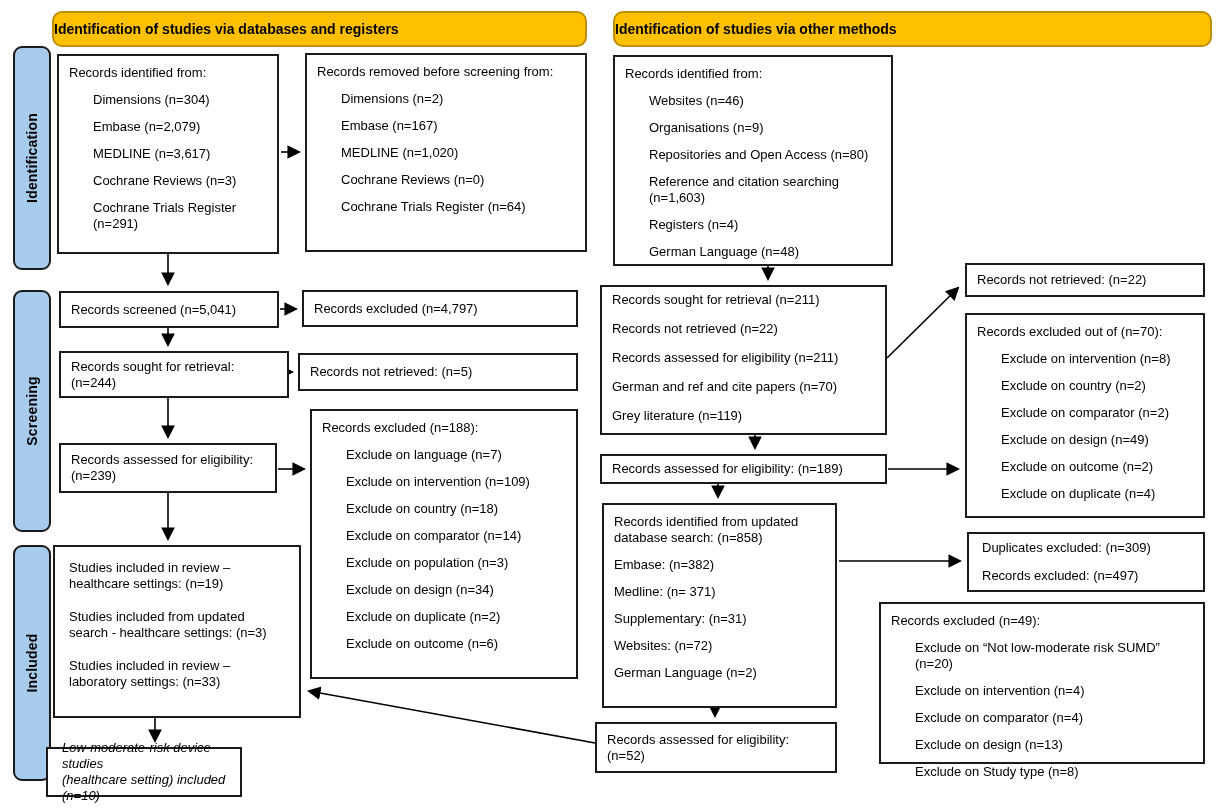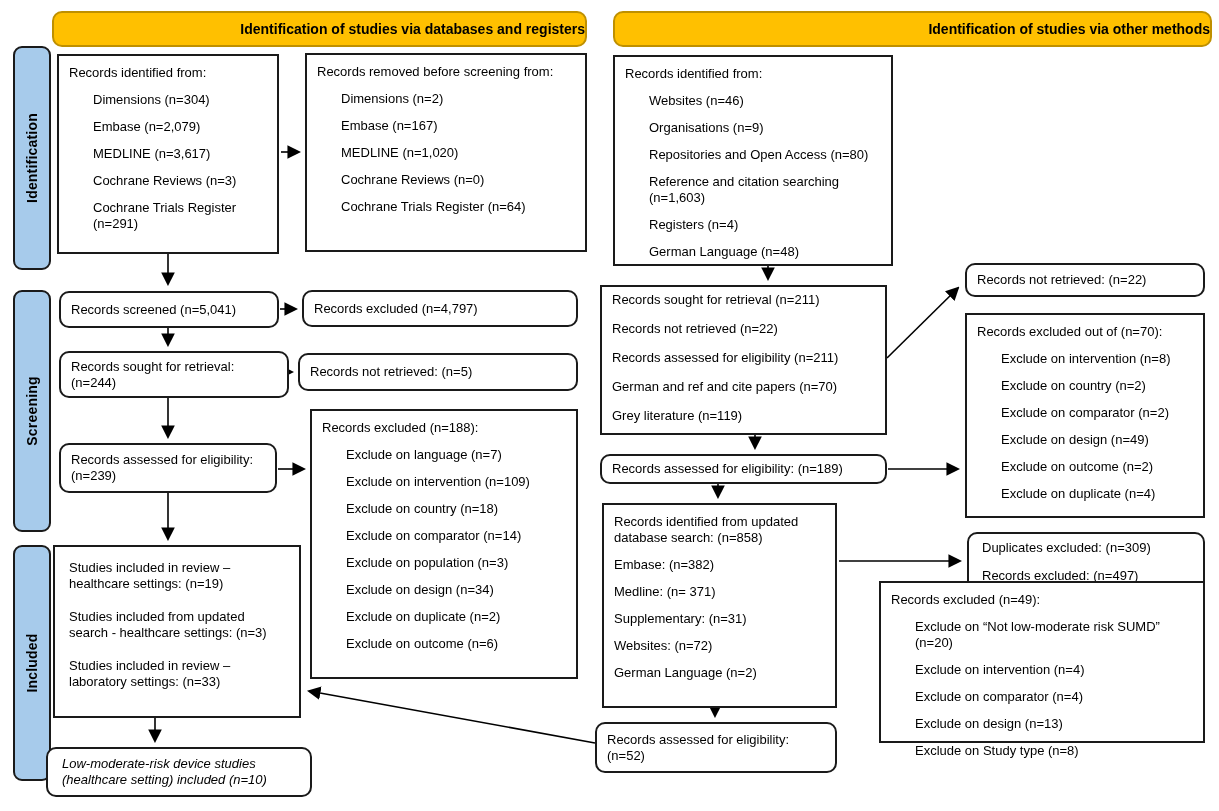--- a/index.html
+++ b/index.html
@@ -19,21 +19,21 @@
     font-family:"Liberation Sans","DejaVu Sans",sans-serif;
     color:var(--text);
     overflow:hidden;
   }
   .arrows{position:absolute;left:0;top:0;z-index:1;}
   .banner{
     position:absolute;z-index:2;
     background:var(--banner-fill);
     border:2px solid var(--banner-border);
     border-radius:10px;
-    display:flex;align-items:center;justify-content:flex-end;
+    display:flex;align-items:center;justify-content:flex-start;
     font-weight:bold;font-size:14px;
   }
   .stage{
     position:absolute;z-index:2;
     background:var(--stage-fill);
     border:2px solid var(--stage-border);
     border-radius:9px;
     display:flex;align-items:center;justify-content:center;
   }
   .stage span{
@@ -48,21 +48,21 @@
     border:2px solid var(--box-border);
     box-sizing:border-box;
     font-size:13px;line-height:16px;
     padding:9px 10px;
   }
   .box .title{margin:0;}
   .box .item{margin:11px 0 0 24px;}
   .box .para{margin:0 0 17px 0;}
   .box .line{margin:0 0 13px 0;}
   .box .line:last-child{margin-bottom:0;}
-  .vcenter{display:flex;flex-direction:column;justify-content:center;border-radius:10px;}
+  .vcenter{display:flex;flex-direction:column;justify-content:center;}
   .italic{font-style:italic;}
   .pad-top{padding-top:13px;}
 </style>
 </head>
 <body>
 
 <div class="canvas">
 
   <svg class="arrows" width="1219" height="811">
     <defs>
@@ -157,21 +157,21 @@
     <div class="item">Exclude on duplicate (n=2)</div>
     <div class="item">Exclude on outcome (n=6)</div>
   </div>
 
   <div class="box pad-top" style="left:53px;top:545px;width:248px;height:173px;padding-left:14px;padding-right:12px">
     <div class="para">Studies included in review – healthcare settings: (n=19)</div>
     <div class="para">Studies included from updated search - healthcare settings: (n=3)</div>
     <div class="para">Studies included in review – laboratory settings: (n=33)</div>
   </div>
 
-  <div class="box vcenter italic" style="left:46px;top:747px;width:266px;height:50px;padding-left:14px">
+  <div class="box vcenter italic" style="left:46px;top:747px;width:196px;height:50px;padding-left:14px">
     <div>Low-moderate-risk device studies</div>
     <div>(healthcare setting) included (n=10)</div>
   </div>
 
   <div class="box" style="left:613px;top:55px;width:280px;height:211px">
     <div class="title">Records identified from:</div>
     <div class="item">Websites (n=46)</div>
     <div class="item">Organisations (n=9)</div>
     <div class="item">Repositories and Open Access (n=80)</div>
     <div class="item">Reference and citation searching (n=1,603)</div>
@@ -217,21 +217,21 @@
     <div class="item">Exclude on design (n=49)</div>
     <div class="item">Exclude on outcome (n=2)</div>
     <div class="item">Exclude on duplicate (n=4)</div>
   </div>
 
   <div class="box vcenter" style="left:967px;top:532px;width:238px;height:60px;padding-left:13px">
     <div style="margin-bottom:12px">Duplicates excluded: (n=309)</div>
     <div>Records excluded: (n=497)</div>
   </div>
 
-  <div class="box" style="left:879px;top:581px;width:326px;height:162px">
+  <div class="box" style="left:879px;top:602px;width:326px;height:162px">
     <div class="title">Records excluded (n=49):</div>
     <div class="item">Exclude on “Not low-moderate risk SUMD” (n=20)</div>
     <div class="item">Exclude on intervention (n=4)</div>
     <div class="item">Exclude on comparator (n=4)</div>
     <div class="item">Exclude on design (n=13)</div>
     <div class="item">Exclude on Study type (n=8)</div>
   </div>
 
 </div>
 

